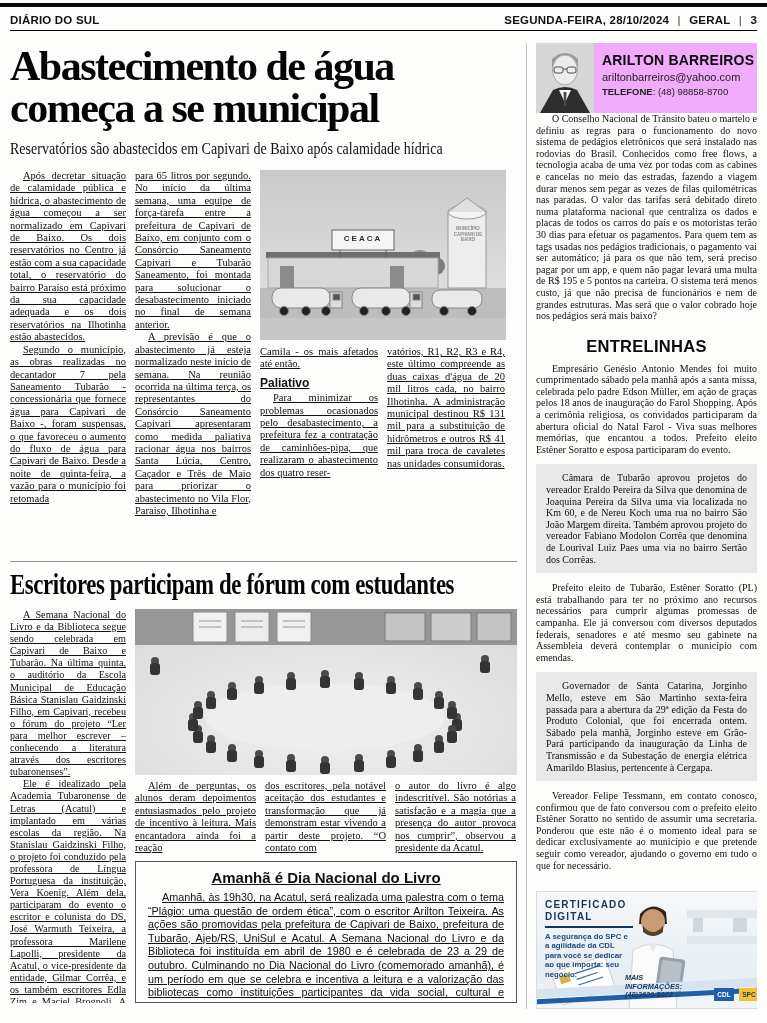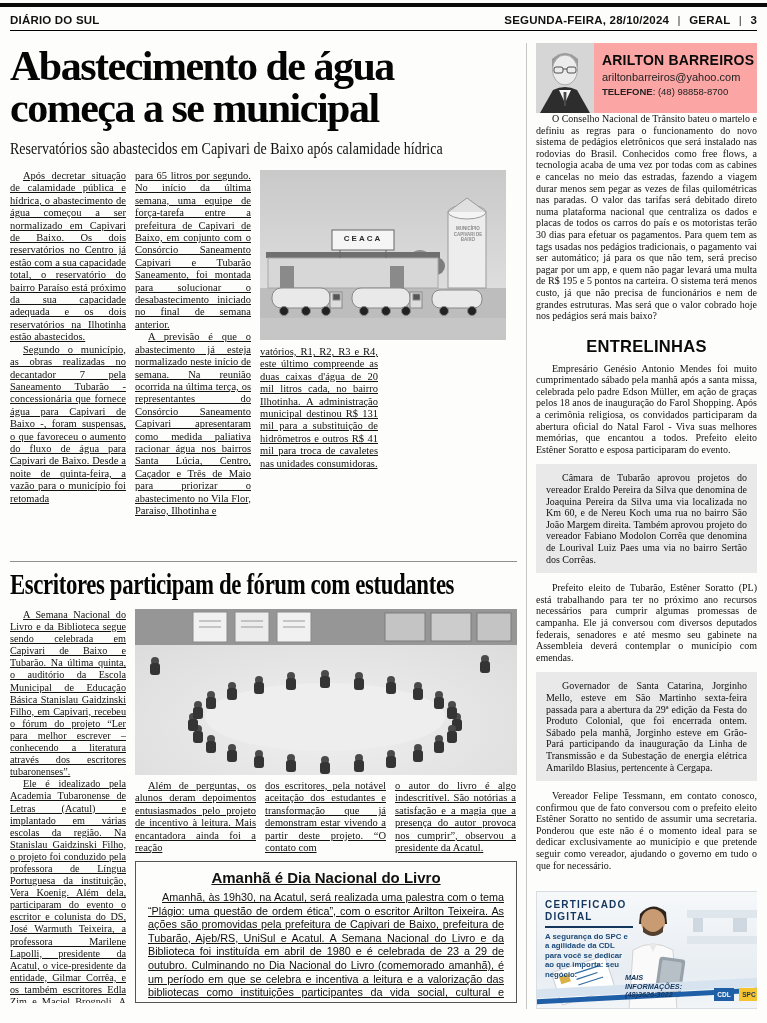--- a/index.html
+++ b/index.html
@@ -55,21 +55,21 @@
   .photo2{height:166px;}
   .a2cols{display:flex;gap:9px;margin-top:5px;height:74px;}
   .a2cols .col{width:121px;}
   .bookbox{border:1.5px solid #555;margin-top:7px;padding:7px 12px 8px;
            font-family:"Liberation Sans",sans-serif;flex:1;overflow:hidden;}
   .bookbox h3{margin:0 0 5px;font-size:15px;text-align:center;font-weight:700;}
   .bookbox p{margin:0;font-size:10.8px;line-height:13.6px;text-align:justify;text-indent:14px;}
 
   
   .rail-text{height:844px;overflow:hidden;}
-  .author-card{background:#fca5a5;display:flex;gap:8px;height:70px;}
+  .author-card{background:#f0abfc;display:flex;gap:8px;height:70px;}
   .author-portrait{flex:0 0 58px;}
   .author-info{padding-top:9px;}
   .author-name{font-family:"Liberation Sans",sans-serif;font-weight:800;font-size:14px;
                letter-spacing:.2px;color:#0a0a0a;}
   .author-email{font-family:"Liberation Sans",sans-serif;font-size:11px;margin-top:3px;color:#222;}
   .author-phone{font-family:"Liberation Sans",sans-serif;font-size:9.5px;margin-top:3px;color:#222;}
   .author-phone .pl{font-weight:800;}
   .rail-h{font-family:"Liberation Sans",sans-serif;font-weight:800;font-size:16.5px;
           text-align:center;letter-spacing:.3px;margin:15px 0 7px;color:#0a0a0a;}
   .rail p{margin:0;font-size:10px;line-height:11.6px;text-align:justify;text-indent:16px;}
@@ -181,20 +181,25 @@
                 <rect x="172" y="120" width="50" height="18" rx="8" fill="#e9e9e9"></rect>
                 <circle cx="184" cy="141" r="4.5" fill="#222"></circle>
                   <circle cx="212" cy="141" r="4.5" fill="#222"></circle>
               </g>
               <rect x="0" y="148" width="246" height="22" fill="#c6c6c6"></rect>
             </svg>
             <span class="ph-sign">CEACA</span>
             <span class="ph-tank">MUNICÍPIO CAPIVARI DE BAIXO</span>
           </div>
           <div class="a1cols">
+            <div class="col">
+              <p class="noindent">Camila - os mais afetados até então.</p>
+              <div class="crosshead">Paliativo</div>
+              <p>Para minimizar os problemas ocasionados pelo desabastecimento, a prefeitura fez a contratação de caminhões-pipa, que realizaram o abastecimento dos quatro reser-</p>
+            </div>
             <div class="col">
               <p class="noindent">vatórios, R1, R2, R3 e R4, este último compreende as duas caixas d'água de 20 mil litros cada, no bairro Ilhotinha. A administração municipal destinou R$ 131 mil para a substituição de hidrômetros e outros R$ 41 mil para troca de cavaletes nas unidades consumidoras.</p>
             </div>
           </div>
         </div>
       </div>
 
       <div class="sep-rule"></div>
 
       <h2 class="h2">

